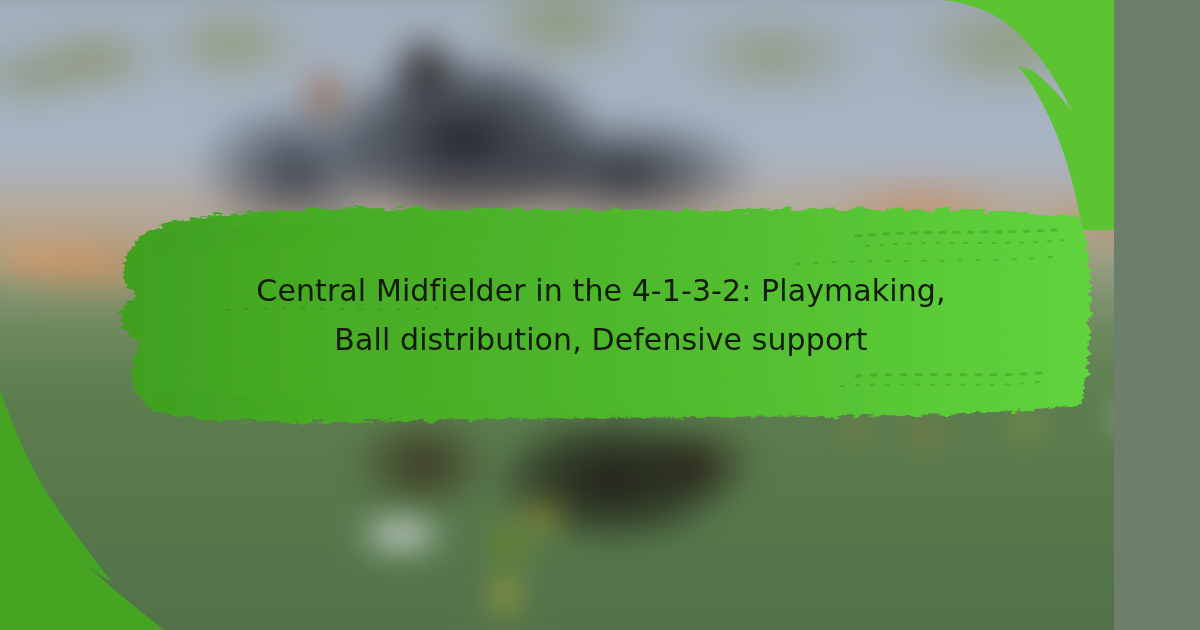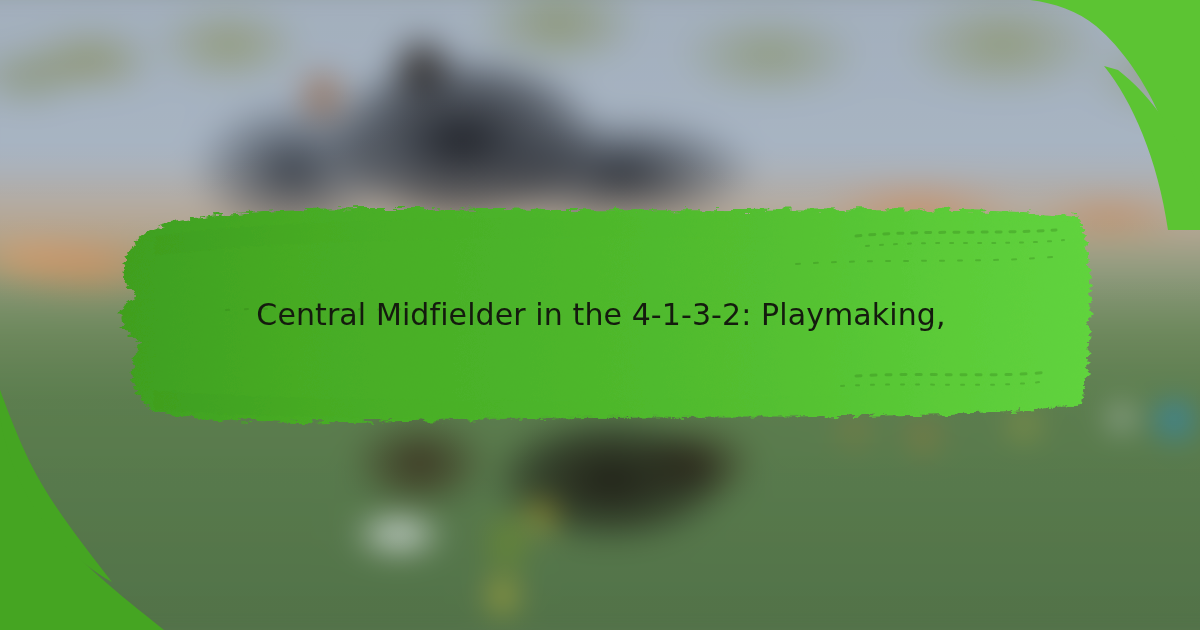--- a/index.html
+++ b/index.html
@@ -2,21 +2,21 @@
 <html><head>
 <meta charset="utf-8">
 <style>
   html,body{margin:0;padding:0;}
   body{
     width:1200px;height:630px;overflow:hidden;
     font-family:"DejaVu Sans", sans-serif;
     background:#6b7f6a;
   }
   .canvas{
-    position:relative;width:1200px;height:630px;overflow:hidden;
+    position:relative;width:1114px;height:630px;overflow:hidden;
   }
 
   
   .photo{
     position:absolute;inset:0;
     background:
       
       radial-gradient(circle 26px at 1142px 414px, rgba(42,142,200,.95) 0%, rgba(42,142,200,.55) 55%, rgba(42,142,200,0) 78%),
       
       radial-gradient(circle 22px at 1092px 412px, rgba(215,220,228,.85) 0%, rgba(215,220,228,0) 75%),
@@ -161,15 +161,16 @@
         <path d="M 700 74 C 790 68, 890 74, 966 66" stroke="#2f7a18" stroke-width="2" fill="none" stroke-linecap="round" stroke-dasharray="4 14"></path>
         <path d="M 760 186 C 830 182, 900 188, 952 182" stroke="#2f7a18" stroke-width="3" fill="none" stroke-linecap="round" stroke-dasharray="5 10"></path>
         <path d="M 745 196 C 820 192, 890 198, 944 192" stroke="#2f7a18" stroke-width="2" fill="none" stroke-linecap="round" stroke-dasharray="3 12"></path>
         <path d="M 130 120 C 200 116, 280 122, 340 118" stroke="#2f7a18" stroke-width="2" fill="none" stroke-linecap="round" stroke-dasharray="3 16"></path>
       </g>
     </svg>
   </div>
 
   <div class="headline">
     <div class="line">Central Midfielder in the 4-1-3-2: Playmaking,</div>
+    <div class="line">Ball distribution, Defensive support</div>
   </div>
 
 </div>
 
 </body></html>

